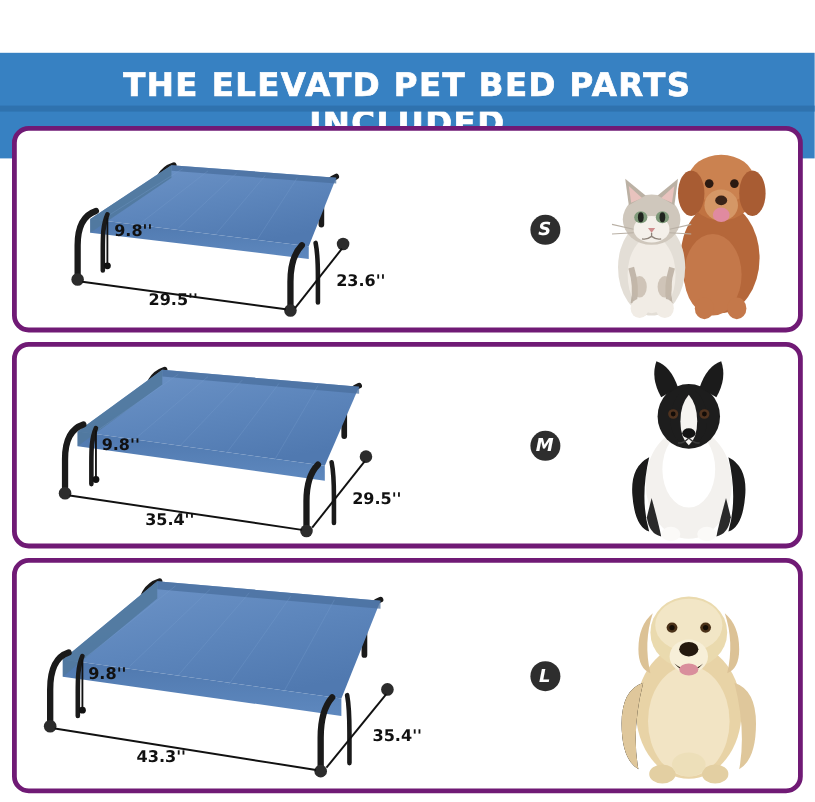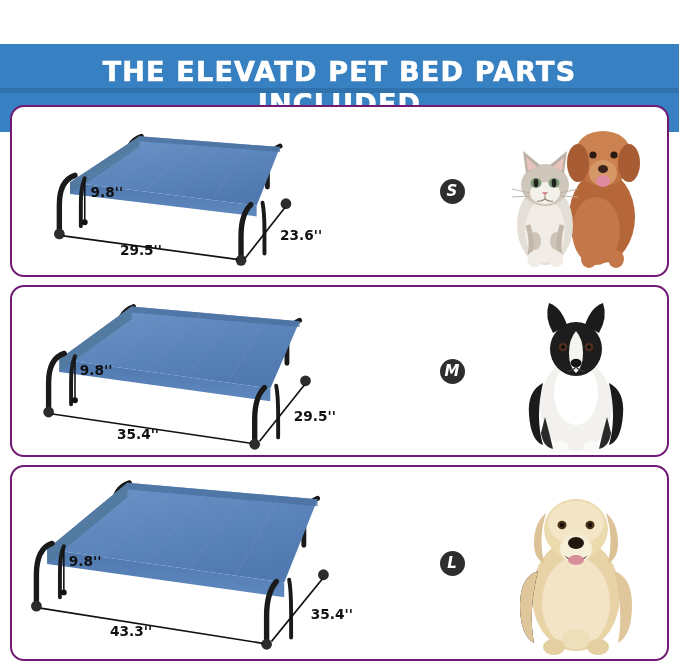--- a/index.html
+++ b/index.html
@@ -31,21 +31,21 @@
     text-align:center;
     text-shadow:0 1px 0 rgba(0,0,0,0.07);
     -webkit-text-stroke:0.6px #ffffff;
     padding:0 26px;
   }
 
   
   .card{
     position:absolute;left:10px;width:659px;
     background:#ffffff;
-    border:2px solid #701a75;
+    border:4px solid #701a75;
     border-radius:14px;
     box-sizing:border-box;
   }
   #card-0{top:105px;height:172px;}
   #card-1{top:285px;height:172px;}
   #card-2{top:465px;height:196px;}
 
   .card-inner{position:relative;width:100%;height:100%;}
 
   

